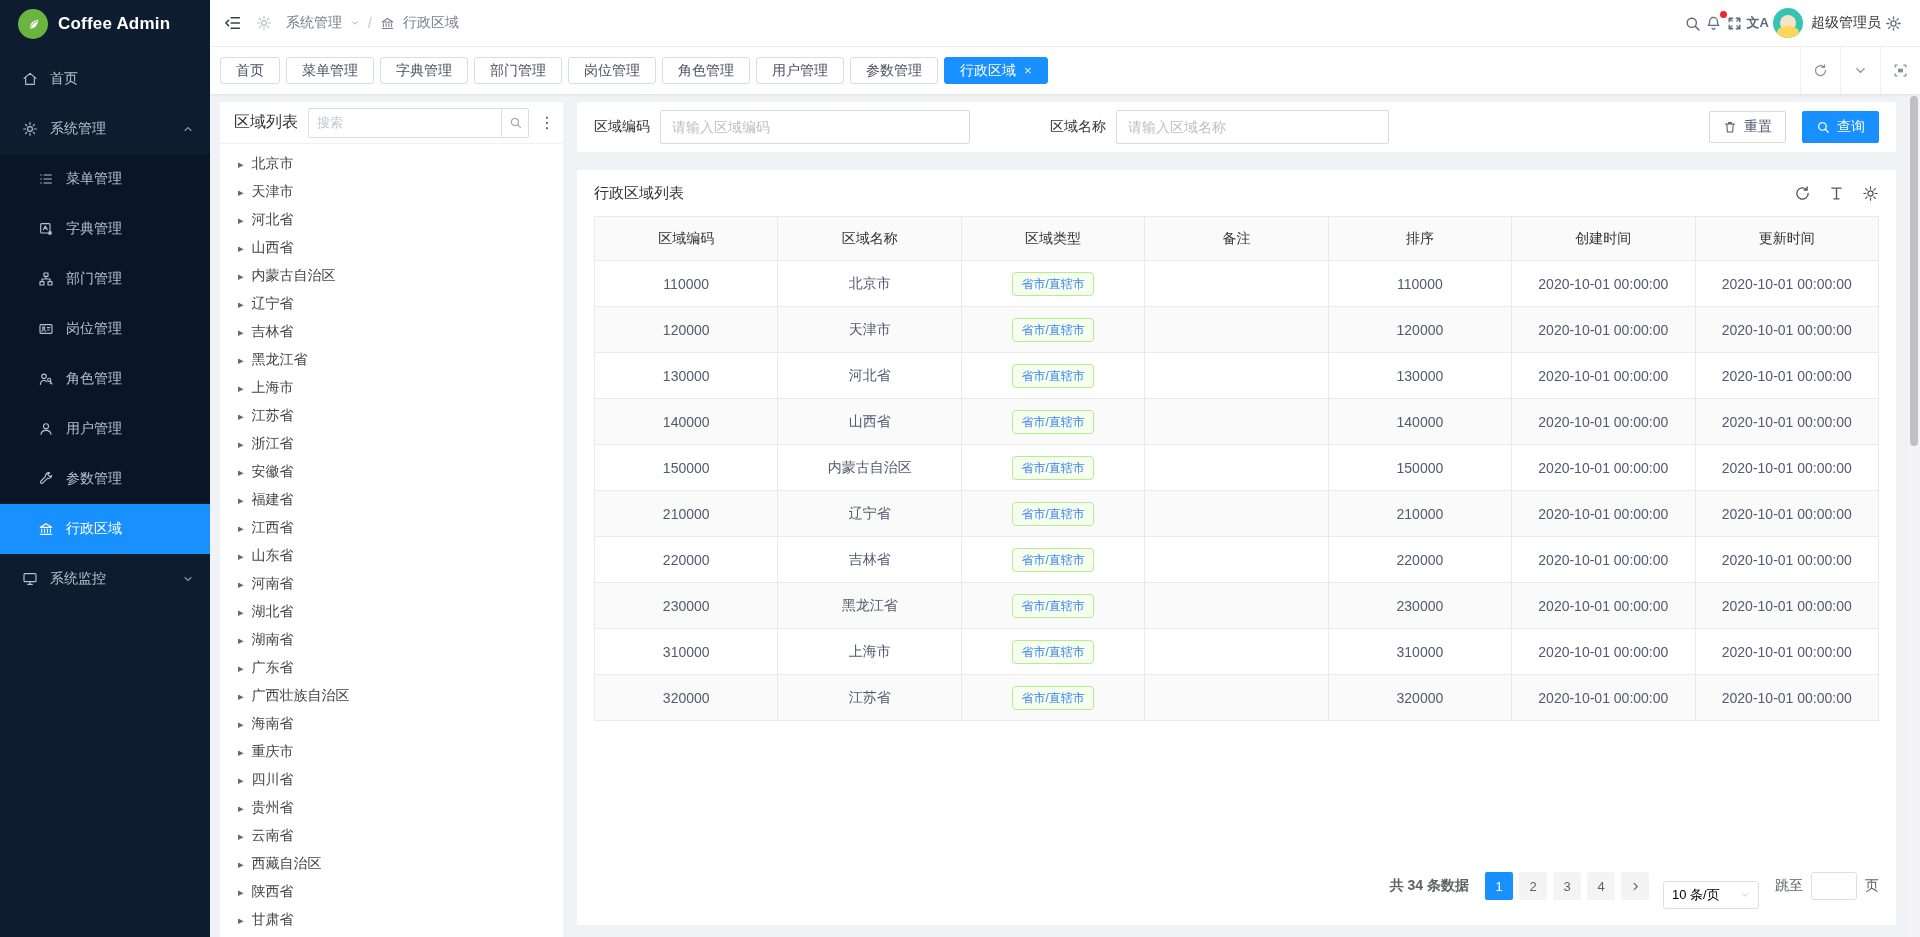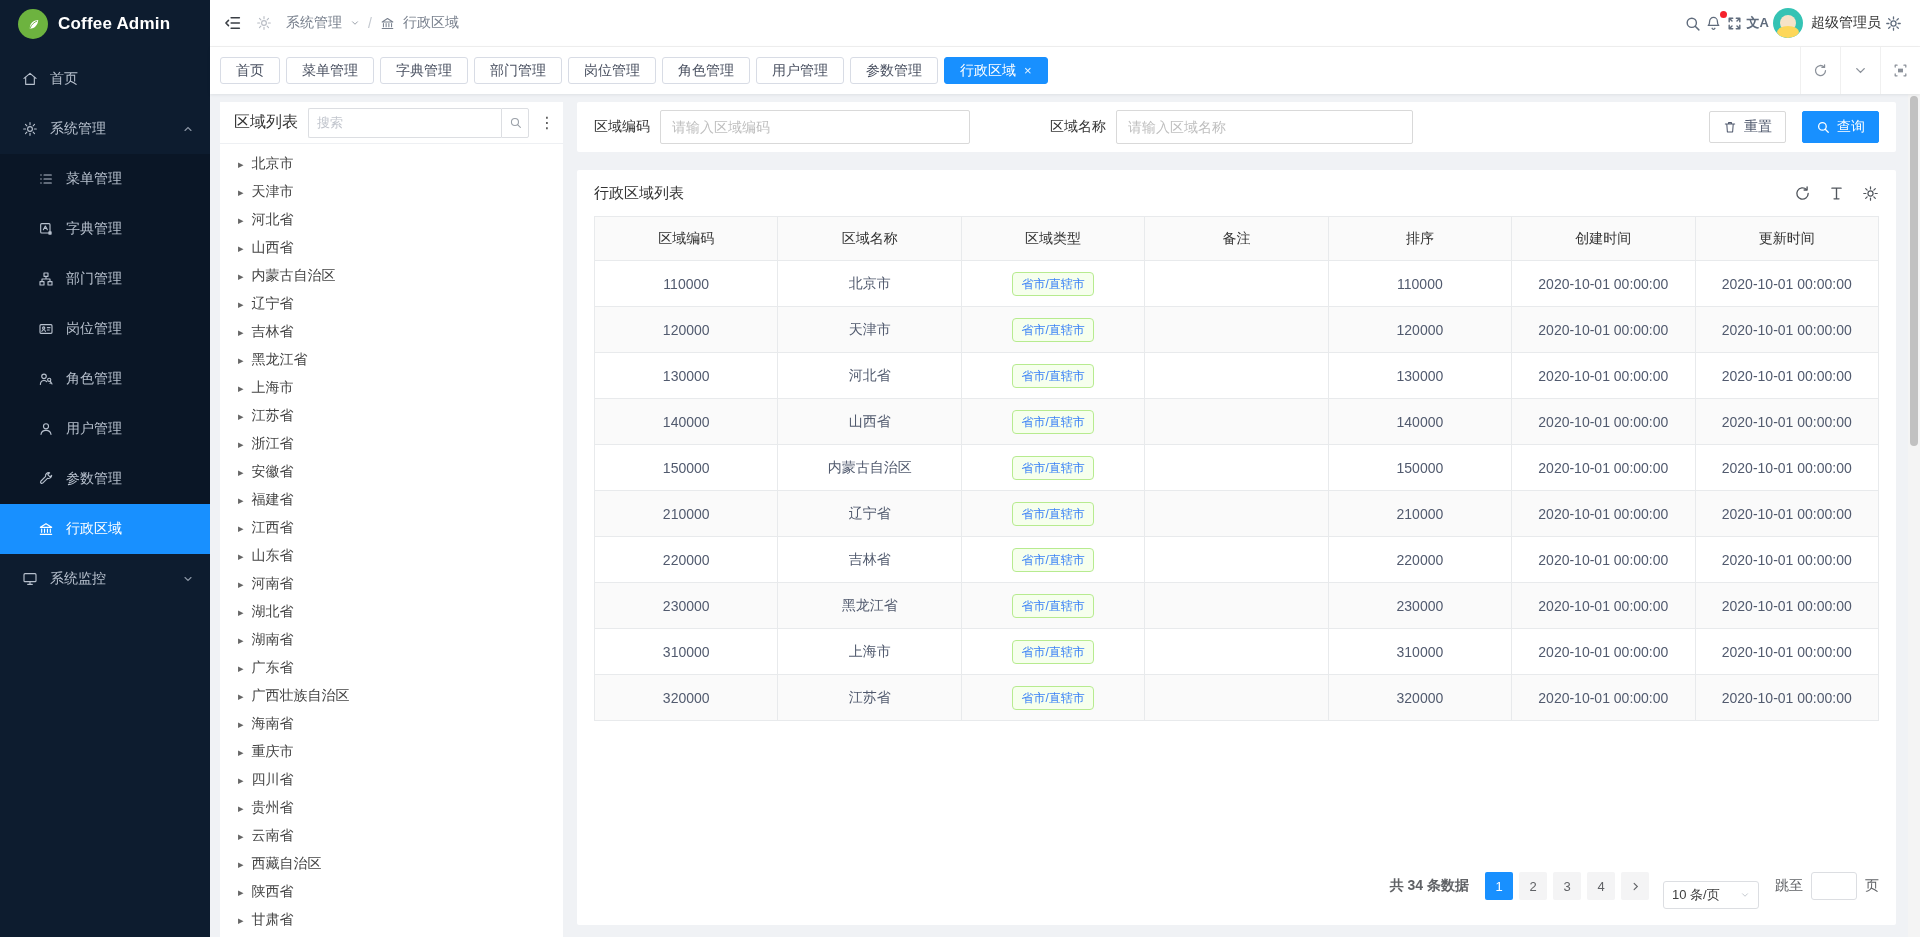--- a/index.html
+++ b/index.html
@@ -71,21 +71,21 @@
   .tree-list li { height:28px; display:flex; align-items:center; padding-left:18px; gap:8px; font-size:14px; color:#444; cursor:pointer; }
   .caret { color:#666; font-size:11px; line-height:1; }
 
   
   .right-col { flex:1; display:flex; flex-direction:column; min-width:0; }
   .filter-card { height:50px; background:#fff; border-radius:2px; display:flex; align-items:center; padding:0 17px; }
   .f-label { color:#333; margin-right:10px; white-space:nowrap; }
   .f-input { height:34px; border:1px solid #d9d9d9; border-radius:2px; padding:0 11px; font-size:14px; color:#515a6e; outline:none; }
   .f-input::placeholder { color:#bfbfbf; }
   .f-input.code { width:310px; }
-  .f-input.name { width:297px; }
+  .f-input.name { width:273px; }
   .f-group2 { margin-left:80px; display:flex; align-items:center; }
   .f-btns { margin-left:auto; display:flex; align-items:center; gap:16px; }
   .btn { height:32px; border-radius:2px; display:flex; align-items:center; gap:7px; padding:0 13px; font-size:14px; cursor:pointer; border:1px solid #d9d9d9; background:#fff; color:#515a6e; }
   .btn .ic { width:14px; height:14px; }
   .btn.primary { background:#1890ff; border-color:#1890ff; color:#fff; }
 
   
   .table-card { background:#fff; border-radius:2px; margin-top:18px; flex:1; margin-bottom:12px; display:flex; flex-direction:column; padding:0 17px; min-height:0; }
   .card-head { height:46px; display:flex; align-items:center;gap:24px; }
   .card-title { font-size:15px; color:#333; }
@@ -97,21 +97,21 @@
   td { height:46px; color:#515a6e; }
   tbody tr:nth-child(even) td { background:#fafafa; }
   .tag { display:inline-block; padding:2px 8px; font-size:12px; color:#3b82f6; background:#f6ffed; border:1px solid #b7eb8f; border-radius:4px; line-height:18px; }
 
   
   .pager-row { margin-top:auto; padding:14px 0 16px; display:flex; align-items:center; justify-content:flex-end; gap:6px; color:#606266; font-size:14px; }
   .pager-total { margin-right:10px;font-weight:bold; }
   .pg { min-width:28px; height:28px; padding:0 4px; border-radius:2px; background:#f4f4f5; color:#606266; display:flex; align-items:center; justify-content:center; font-size:13px; cursor:pointer; }
   .pg.active { background:#1890ff; color:#fff; }
   .pg.next { font-size:12px; }
-  .pg-size { width:96px; height:28px; border:1px solid #dcdee2; border-radius:3px; background:#fff; display:flex; align-items:center; justify-content:space-between; padding:0 8px; margin-left:8px; font-size:13px; color:#404040; cursor:pointer;margin-top:18px; }
+  .pg-size { width:96px; height:28px; border:1px solid #dcdee2; border-radius:3px; background:#fff; display:flex; align-items:center; justify-content:space-between; padding:0 8px; margin-left:8px; font-size:13px; color:#000000; cursor:pointer;margin-top:18px; }
   .pg-size .chev { width:10px; height:10px; color:#b0b6bf; }
   .jump { display:flex; align-items:center; gap:8px; margin-left:10px; }
   .jump input { width:46px; height:28px; border:1px solid #dcdee2; border-radius:3px; outline:none; padding:0 6px; text-align:center; }
 </style>
 </head>
 <body>
 
 <div class="app">
 
   <aside class="sidebar">

